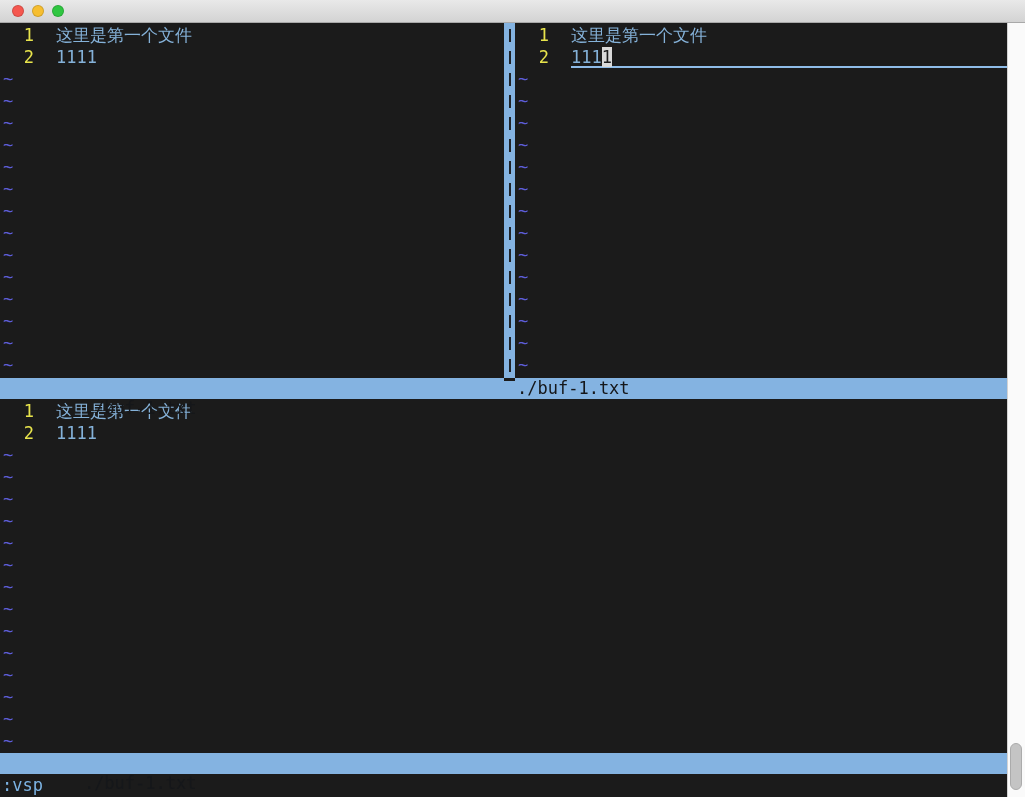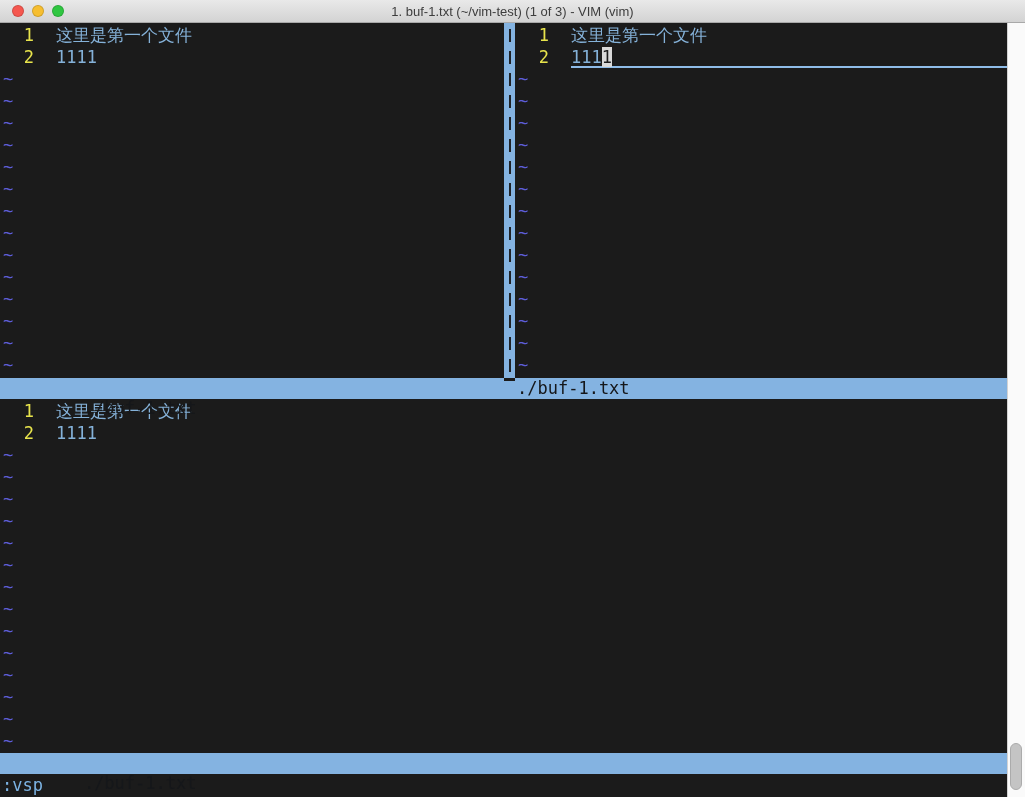--- a/index.html
+++ b/index.html
@@ -65,21 +65,20 @@
 <body>
 
 <div class="app-window">
 
   <div class="titlebar">
     <div class="traffic-lights">
       <button class="tl-btn tl-close"></button>
       <button class="tl-btn tl-min"></button>
       <button class="tl-btn tl-zoom"></button>
     </div>
-    <div class="titlebar-title">1. buf-1.txt (~/vim-test) (1 of 3) - VIM (vim)</div>
   </div>
 
   <div class="vim-shell">
     <div class="vim-main">
 
       <div class="top-splits">
         <div class="win win-top-left">
             <div class="row"><span class="lnum">1</span><span class="ltext">这里是第一个文件</span></div>
             <div class="row"><span class="lnum">2</span><span class="ltext">1111</span></div>
             <div class="row tilde">~</div>

